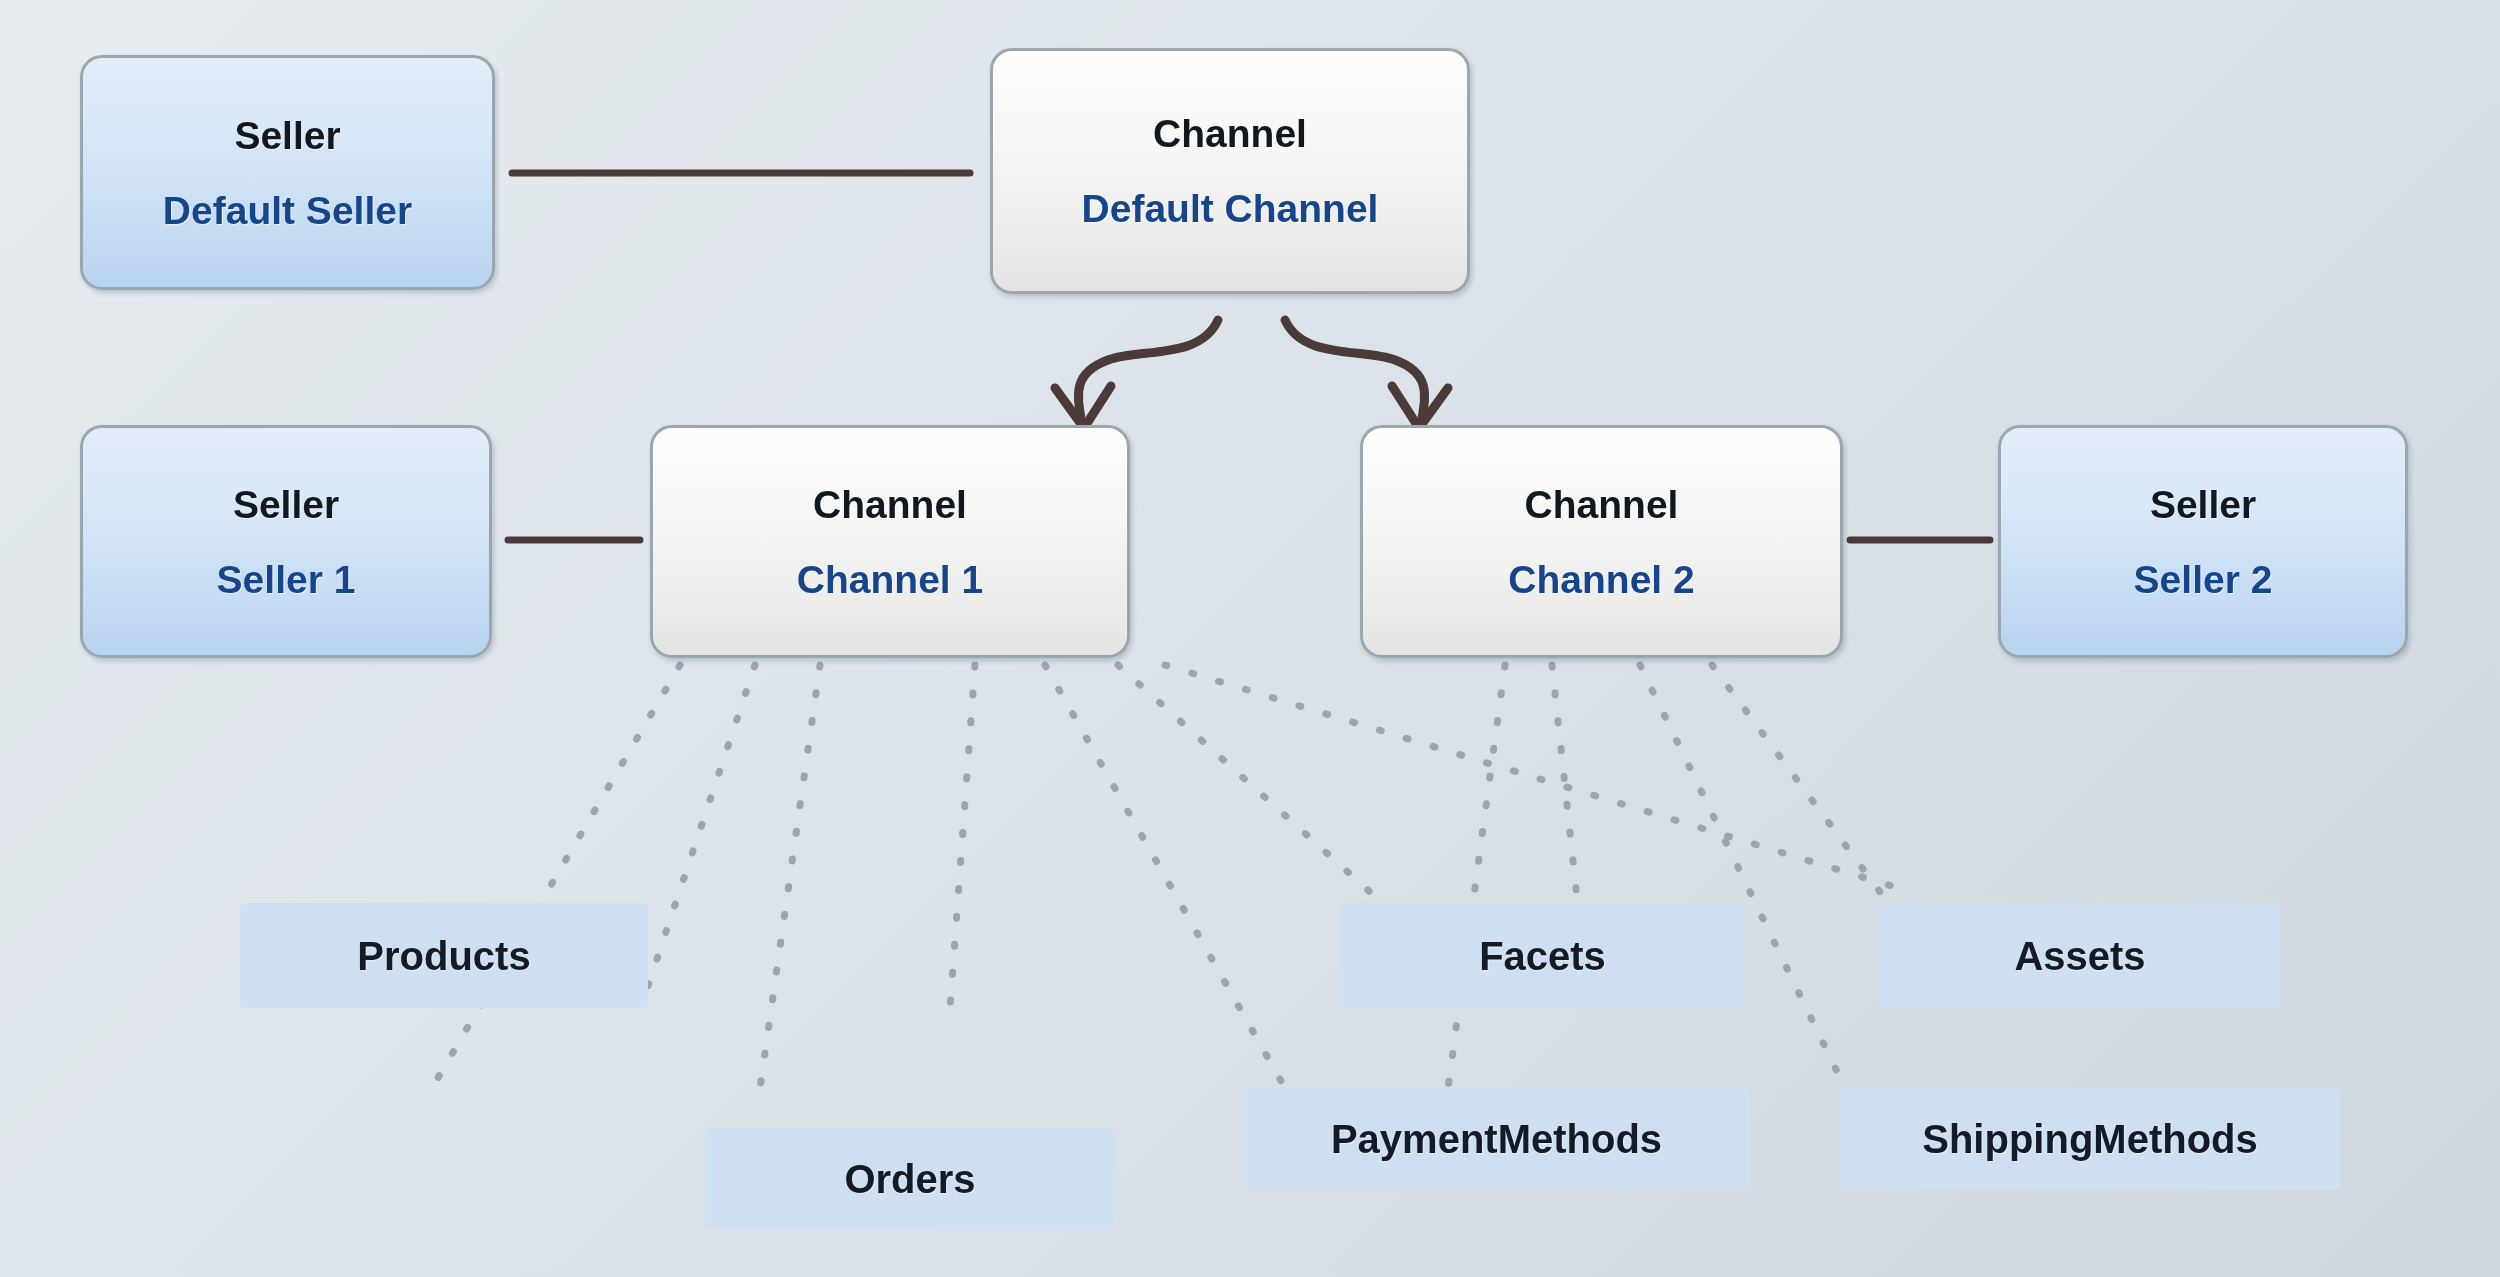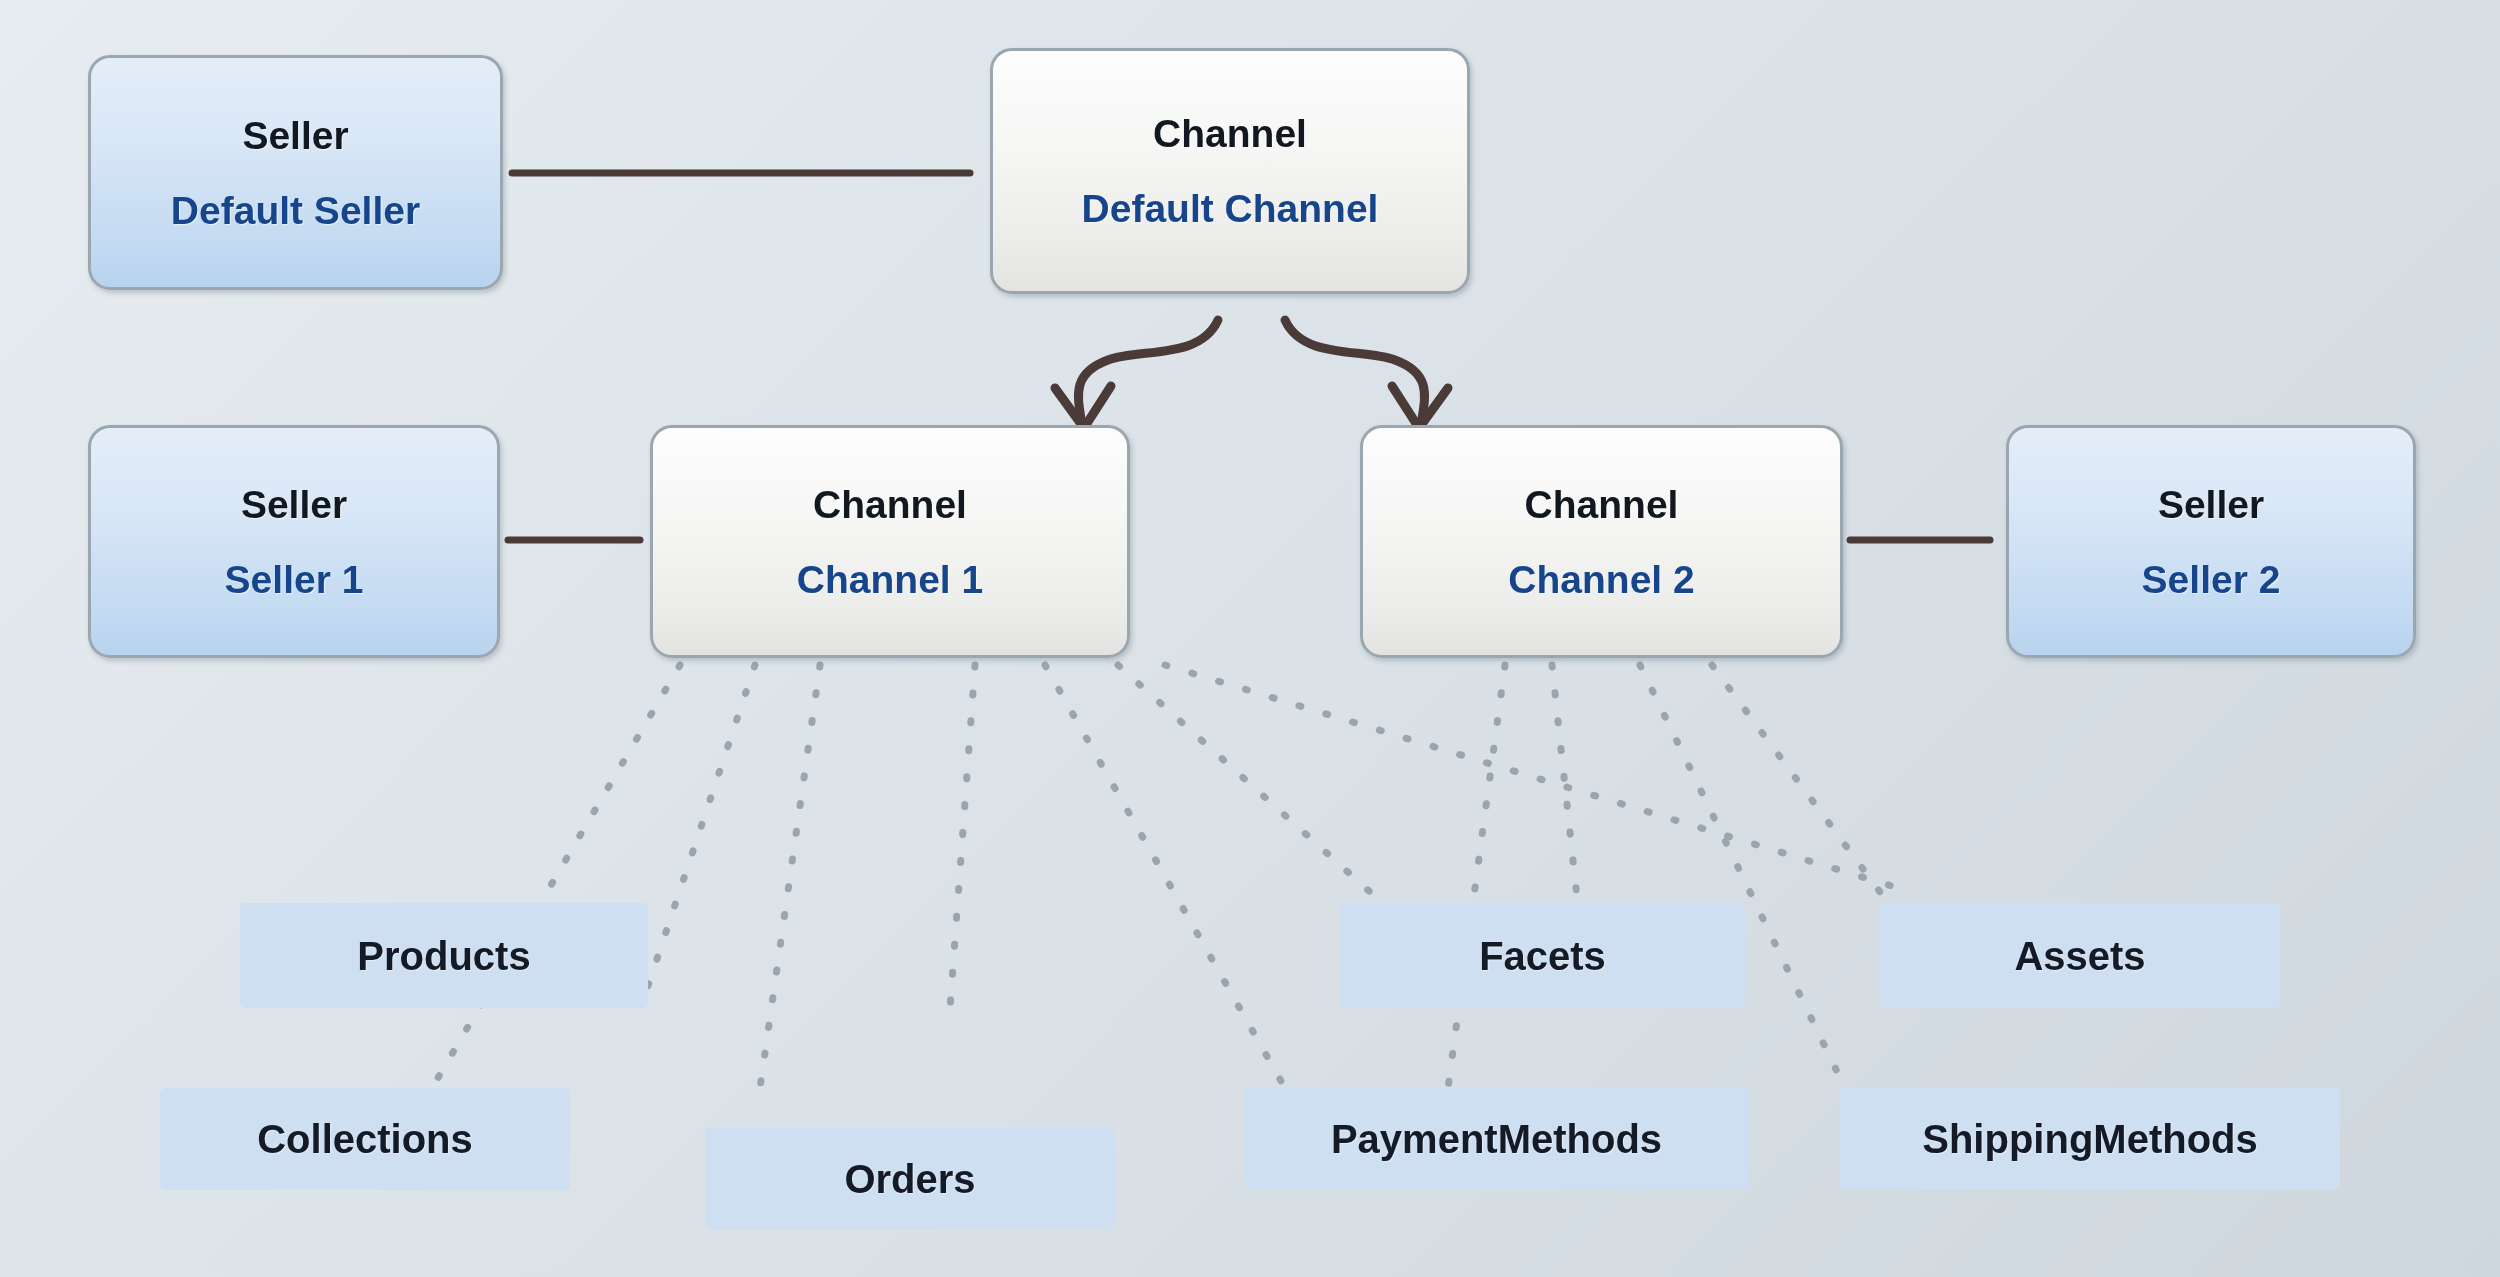--- a/index.html
+++ b/index.html
@@ -53,21 +53,20 @@
     font-weight: bold;
     color: #16458c;
     line-height: 1;
     text-shadow: 1px 1px 1px rgba(255,255,255,0.65);
   }
   .node .type { margin-bottom: 36px; }
 
   
   .node.seller {
     background: linear-gradient(to bottom, #e4edf8 0%, #dbe8f7 30%, #c6dcf2 75%, #b9d3ee 100%);
-    margin-left: 8px;
   }
   
   .node.channel {
     background: linear-gradient(to bottom, #fdfdfd 0%, #f6f6f5 40%, #ececeb 80%, #e3e3e1 100%);
   }
 
   
   .leaf {
     position: absolute;
     box-sizing: border-box;
@@ -160,23 +159,20 @@
 
 
   <div class="leaf" style="left:1340px; top:903px; width:405px; height:105px;">
     <span>Facets</span>
   </div>
 
   <div class="leaf" style="left:1880px; top:903px; width:400px; height:105px;">
     <span>Assets</span>
   </div>
 
-  <div class="leaf" style="left:160px; top:1088px; width:410px; height:102px;">
-    <span>Collections</span>
-  </div>
 
   <div class="leaf" style="left:705px; top:1128px; width:410px; height:102px;">
     <span>Orders</span>
   </div>
 
   <div class="leaf" style="left:1243px; top:1088px; width:507px; height:102px;">
     <span>PaymentMethods</span>
   </div>
 
   <div class="leaf" style="left:1840px; top:1088px; width:500px; height:102px;">

